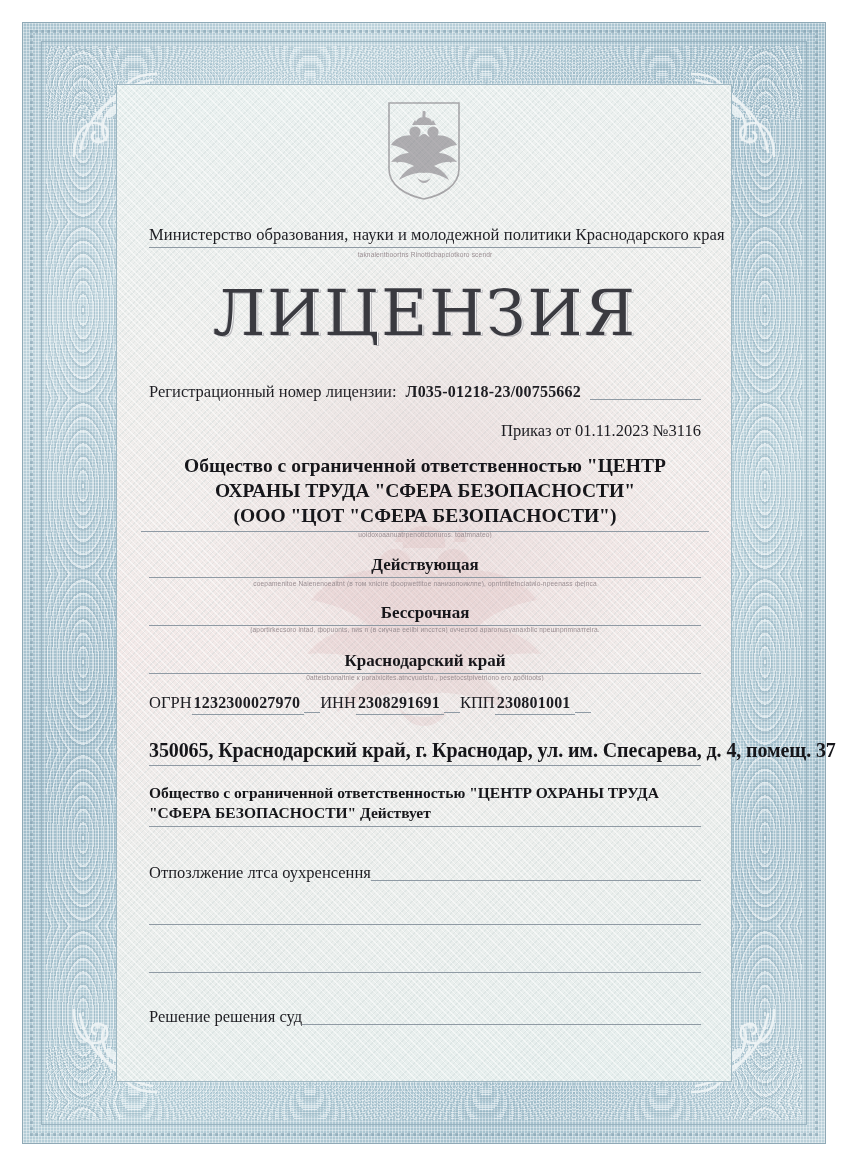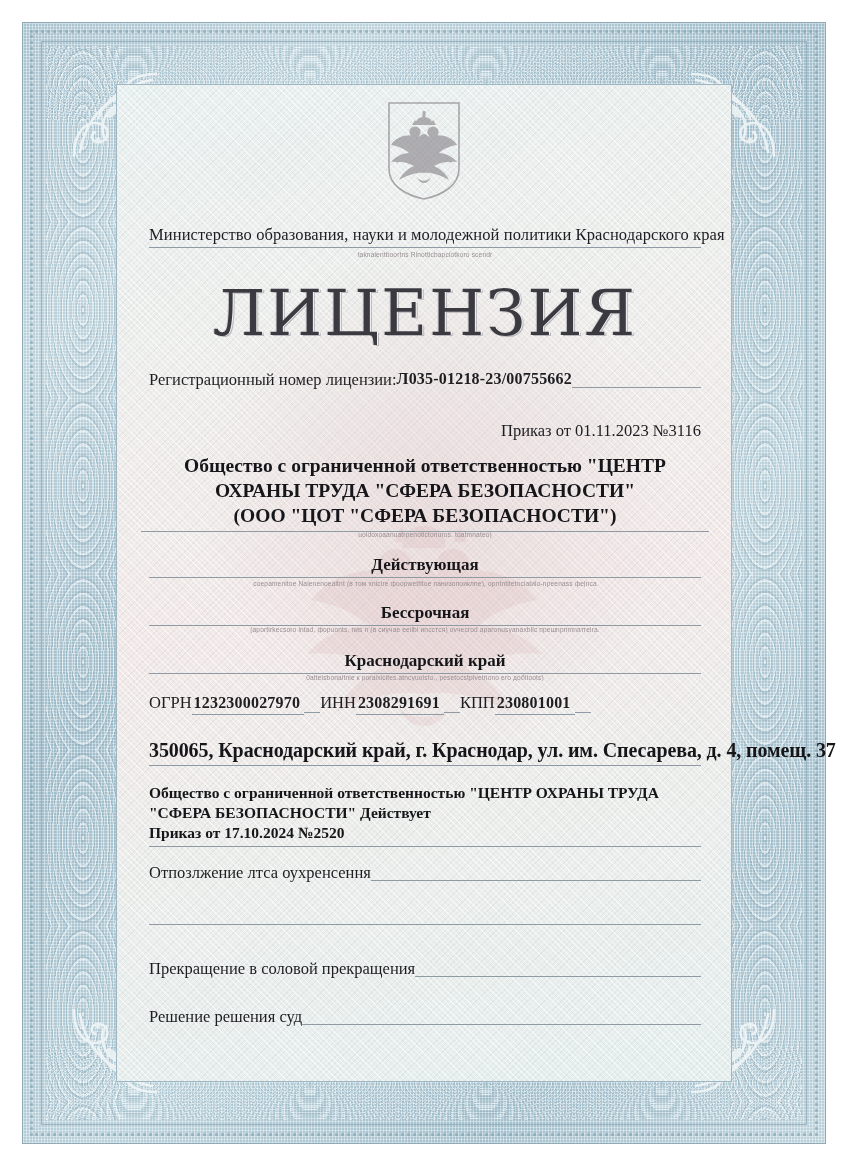--- a/index.html
+++ b/index.html
@@ -203,24 +203,25 @@
     font-family: "DejaVu Serif", "Liberation Serif", serif;
     text-shadow:
       1px 0 0 rgba(255,255,255,.85),
       2px 1px 0 rgba(120,120,128,.45),
       -1px 0 0 rgba(150,150,158,.35);
   }
 
   .reg-row {
     position: absolute;
     left: 32px;
-    top: 285px;
+    top: 297px;
     width: 552px;
     display: flex;
-    align-items: flex-start;
+    align-items: center;
+    gap: 9px;
     font-size: 16.5px;
     color: #1d1d22;
   }
   .reg-label { white-space: nowrap; }
   .reg-value {
     font-weight: bold;
     font-size: 16px;
     white-space: nowrap;
     letter-spacing: .2px;
   }
@@ -527,32 +528,30 @@
           <span class="code-value">230801001</span>
         </span>
         <span class="code-gap tail"></span>
       </div>
 
       <div class="address">350065, Краснодарский край, г. Краснодар, ул. им. Спесарева, д. 4, помещ. 37</div>
 
       <div class="holder-block">
         <div>Общество с ограниченной ответственностью "ЦЕНТР ОХРАНЫ ТРУДА</div>
         <div>"СФЕРА БЕЗОПАСНОСТИ" Действует</div>
-        <div class="holder-order">Приказ от 17.10.2024 №2520</div>
       </div>
 
       <div class="form-line fl-1">
         <span class="fl-label">Отпозлжение лтса оухренсення</span>
         <span class="fl-rule"></span>
       </div>
       <div class="form-line fl-2">
         <span class="fl-rule"></span>
       </div>
       <div class="form-line fl-3">
-        <span class="fl-label">Прекращение в соловой прекращения</span>
         <span class="fl-rule"></span>
       </div>
       <div class="form-line fl-4">
         <span class="fl-label">Решение решения суд</span>
         <span class="fl-rule"></span>
       </div>
 
     </div>
   </div>
 </div>

